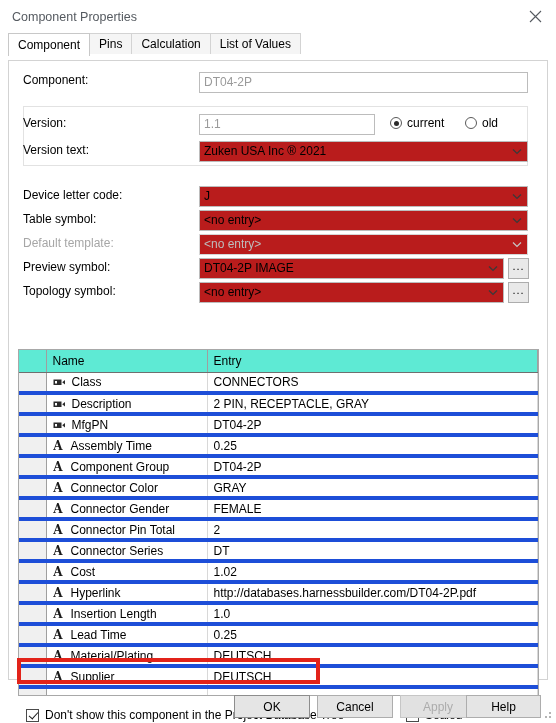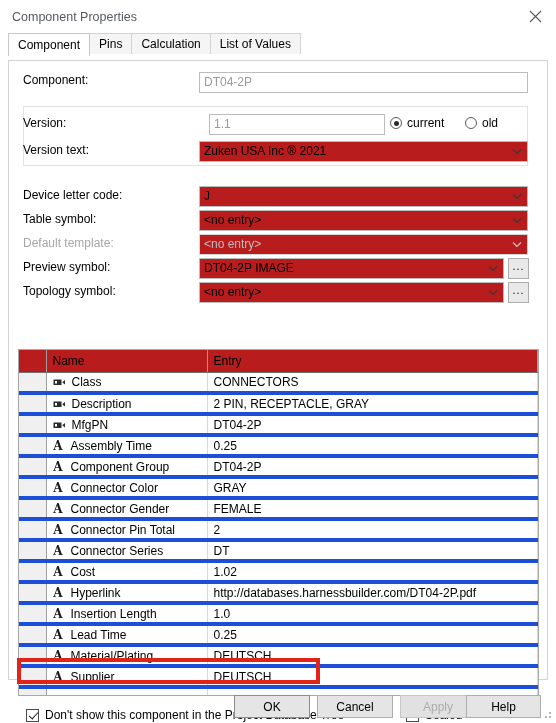--- a/index.html
+++ b/index.html
@@ -209,21 +209,21 @@
     font-weight: normal;
     font-size: 12px;
     text-align: left;
     height: 21px;
     box-sizing: border-box;
     padding: 0;
     overflow: hidden;
     white-space: nowrap;
   }
   .grid-table thead th {
-    background: #b91c1c;
+    background: #5eead4;
     border-right: 1px solid #9f9f9f;
     border-bottom: 1px solid #6f6f6f;
     height: 22px;
     padding-left: 6px;
   }
   .grid-table thead th.c-sel { padding-left: 0; }
   .grid-table tbody td {
     border-right: 1px solid #d8d8d8;
     border-bottom: 4px solid #1d4ed8;
     background: #ffffff;
@@ -370,21 +370,21 @@
   <div class="row" style="left:14px; top:12px;">
     <div class="lbl" style="width:176px;">Component:</div>
   </div>
   <div class="tbox readonly" style="position:absolute; left:190px; top:11px; width:329px;">DT04-2P</div>
 
   <div class="groupbox" style="left:14px; top:45px; width:505px; height:60px;"></div>
 
   <div class="row" style="left:14px; top:55px;">
     <div class="lbl" style="width:176px;">Version:</div>
   </div>
-  <div class="tbox readonly" style="position:absolute; left:200px; top:53px; width:176px;">1.1</div>
+  <div class="tbox readonly" style="position:absolute; left:190px; top:53px; width:176px;">1.1</div>
 
   <div class="radio-wrap" style="position:absolute; left:381px; top:55px;">
     <span class="radio checked"></span>
     <span class="lbl">current</span>
   </div>
   <div class="radio-wrap" style="position:absolute; left:456px; top:55px;">
     <span class="radio"></span>
     <span class="lbl">old</span>
   </div>
 

